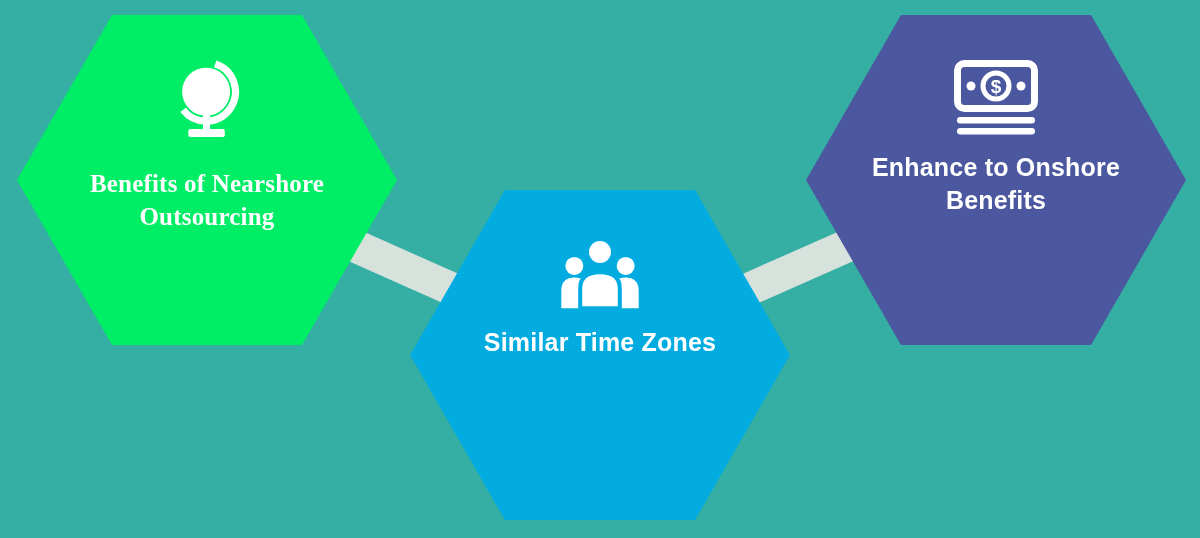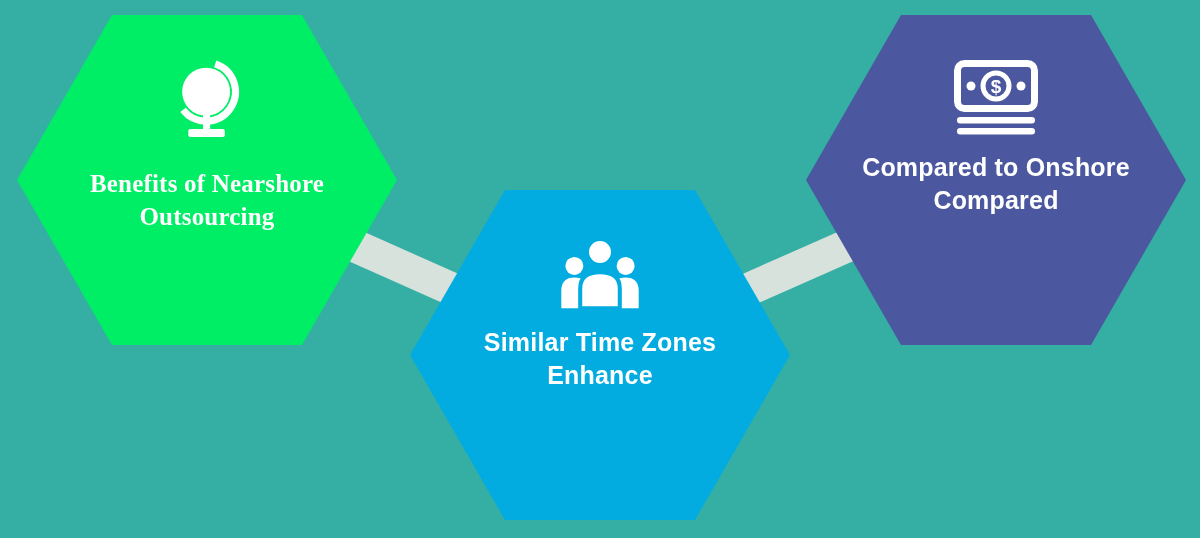--- a/index.html
+++ b/index.html
@@ -96,33 +96,32 @@
     <svg class="icon people-icon" viewBox="0 0 90 80" xmlns="http://www.w3.org/2000/svg">
       <circle class="fillpart" cx="16.5" cy="31" r="10"></circle>
       <circle class="fillpart" cx="73.5" cy="31" r="10"></circle>
       <path class="fillpart" d="M2,78 V59 Q2,44 16.5,44 Q31,44 31,59 V78 Z"></path>
       <path class="fillpart" d="M59,78 V59 Q59,44 73.5,44 Q88,44 88,59 V78 Z"></path>
       <path class="people-sep" d="M23,78 V56 Q23,38 45,38 Q67,38 67,56 V78 Z"></path>
       <circle class="people-sep" cx="45" cy="15.5" r="14.5"></circle>
     </svg>
     <div class="label">
       <span>Similar Time Zones</span>
-      <span>Enhance</span>
     </div>
   </div>
 
   <div class="hex hex-cost">
     <svg class="icon money-icon" viewBox="0 0 84 75" xmlns="http://www.w3.org/2000/svg">
       <rect class="strokepart" stroke-width="7" x="3.5" y="3.5" width="77" height="45" rx="7"></rect>
       <circle class="strokepart" stroke-width="5" cx="42" cy="26" r="13"></circle>
       <text class="money-symbol" x="42" y="33" text-anchor="middle">$</text>
       <circle class="fillpart" cx="17" cy="26" r="4.5"></circle>
       <circle class="fillpart" cx="67" cy="26" r="4.5"></circle>
       <rect class="fillpart" x="3" y="57" width="78" height="6.5" rx="3.2"></rect>
       <rect class="fillpart" x="3" y="68" width="78" height="6.5" rx="3.2"></rect>
     </svg>
     <div class="label">
-      <span>Compared to Onshore</span>
-      <span>Compared</span>
+      <span>Enhance to Onshore</span>
+      <span>Benefits</span>
     </div>
   </div>
 
 </div>
 
 </body></html>

